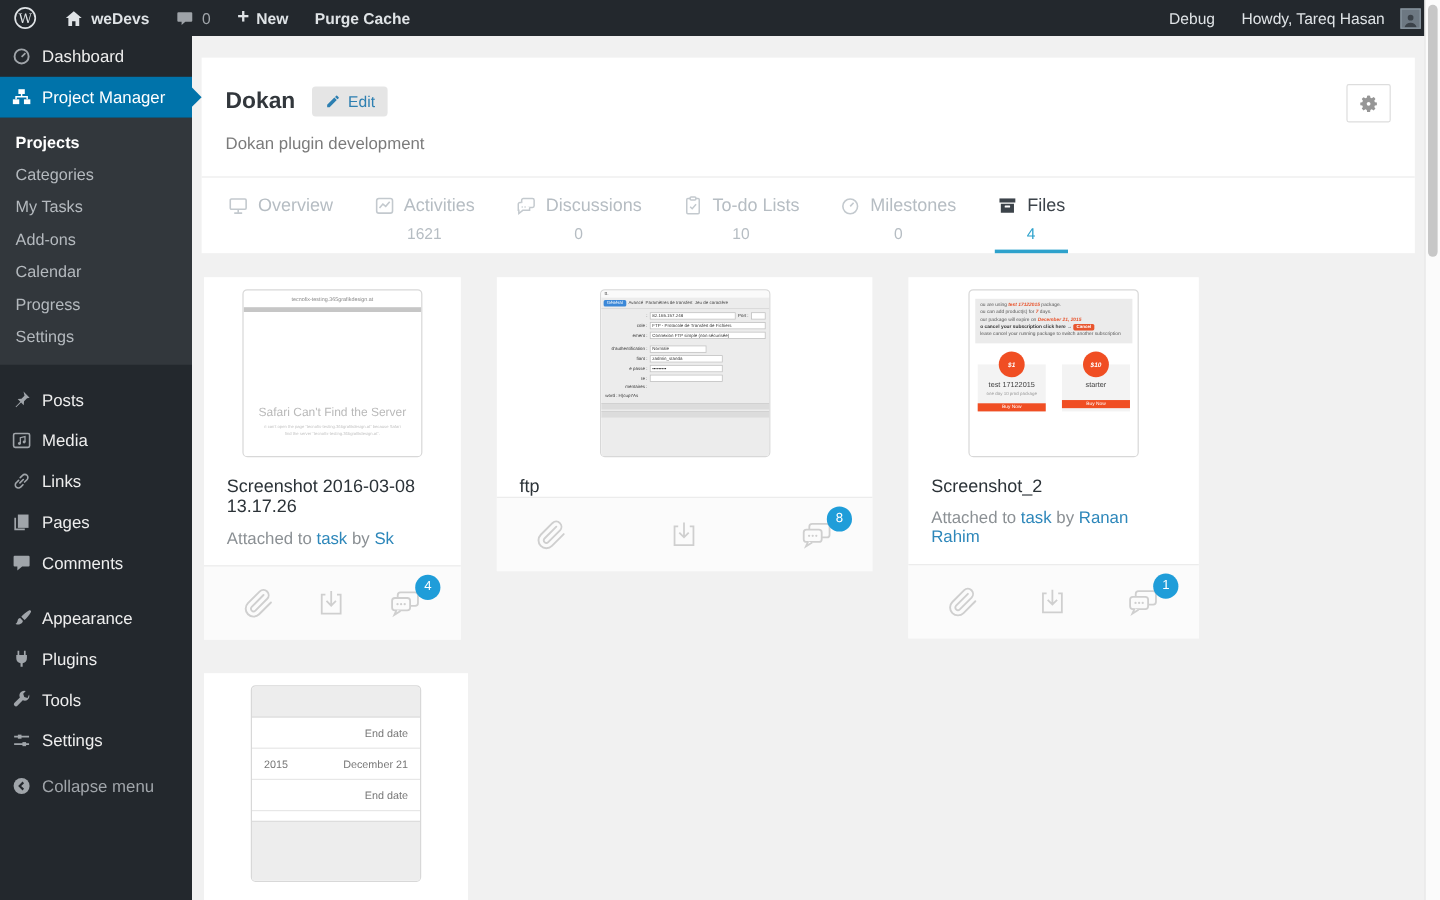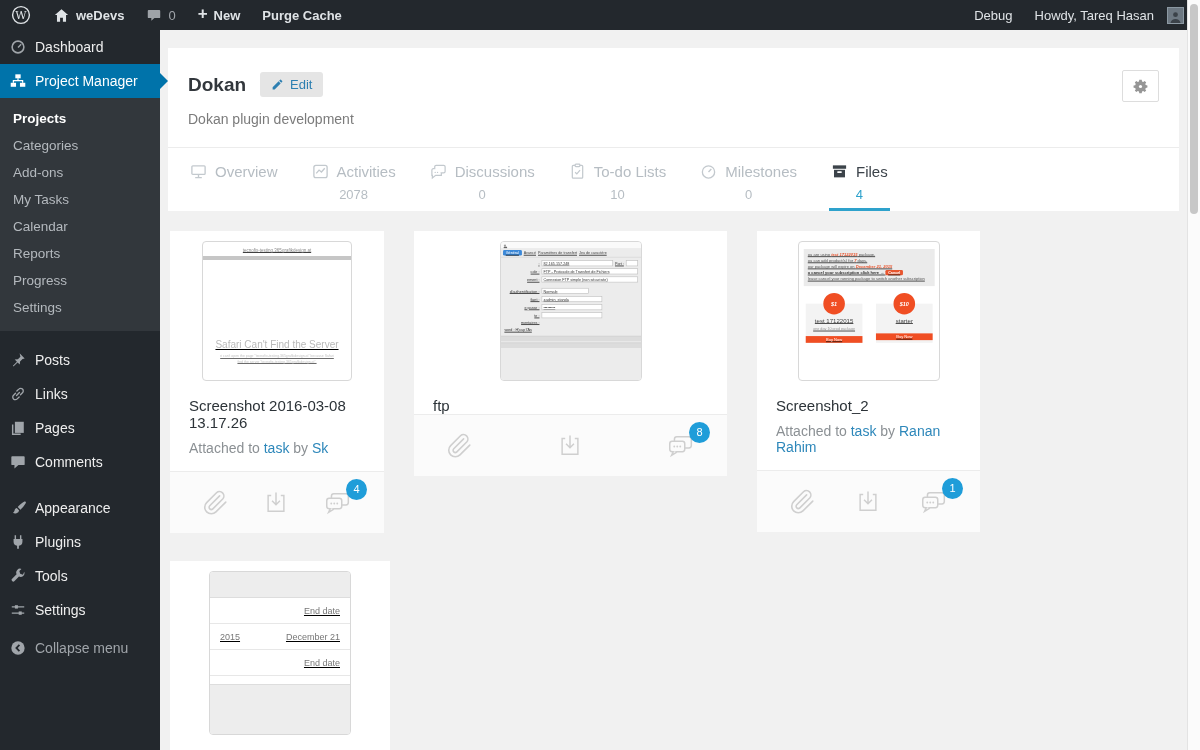--- a/index.html
+++ b/index.html
@@ -56,34 +56,34 @@
   .tab-count { margin-top:7px; margin-bottom:6px; font-size:13px; color:#b6bdc3; min-height:15px; }
   .tab.active { border-bottom-color:#2ea2cc; }
   .tab.active .tab-main { color:#3c434a; }
   .tab.active .tab-count { color:#2ea2cc; }
   .tab svg { display:block; }
 
   
   .cards-row { display:flex; gap:30px; margin:20px 0 0 2px; align-items:flex-start; }
   .cards-row.second { margin-top:28px; }
   .card { background:#fff; }
-  .card.c1 { width:214px; } .card.c2 { width:313px; } .card.c3 { width:223px; } .card.c4 { width:220px; }
+  .card.c1 { width:214px; } .card.c2 { width:313px; } .card.c3 { width:242px; } .card.c4 { width:220px; }
   .card-title { margin:16px 19px 0; font-size:15px; color:#2c3338; }
   .card-attached { margin:9px 19px 15px; font-size:14px; color:#8b9094; }
   .card-attached a { color:#2d87ba; text-decoration:none; cursor:pointer; }
   .card-footer { position:relative; border-top:1px solid #ececec; background:#fbfbfb; height:62px;
     display:flex; align-items:center; justify-content:space-between; padding:0 30px; }
   .cf-icon { position:relative; cursor:pointer; display:flex; }
   .badge { position:absolute; top:-9px; right:-13px; width:21px; height:21px; border-radius:50%;
     background:#1f9dd9; color:#fff; font-size:11px; display:flex; align-items:center;
     justify-content:center; }
 
   
   .thumb { border:1px solid #d8d8d8; border-radius:4px; margin:10px auto 0; background:#fff;
-    overflow:hidden; position:relative;text-decoration:underline; }
+    overflow:hidden; position:relative; }
   .t1 { width:150px; height:140px; display:flex; flex-direction:column; }
   .t1-url { margin-top:5px; text-align:center; font-size:6px; color:#8a8a8a;
     transform:scale(.75); }
   .t1-bar { height:4px; background:#c6c6c6; margin-top:3px; }
   .t1-space { flex:1; }
   .t1-headline { text-align:center; font-size:10px; color:#b9b9b9; }
   .t1-detail { width:240px; margin-left:-46px; transform:scale(.58); transform-origin:50% 0;
     font-size:6px; color:#c3c3c3; text-align:center; line-height:1.5; margin-top:4px;
     margin-bottom:8px; }
 
@@ -194,34 +194,42 @@
       <rect x="0.8" y="11" width="6" height="4.5" fill="#fff"></rect>
       <rect x="11.2" y="11" width="6" height="4.5" fill="#fff"></rect>
       <path d="M9 6v2.5M3.8 11V8.5h10.4V11" stroke="#fff" stroke-width="1.4" fill="none"></path>
     </svg>
     <span>Project Manager</span>
   </div>
 
   <div class="submenu">
     <div class="submenu-item current">Projects</div>
     <div class="submenu-item">Categories</div>
+    <div class="submenu-item">My Tasks</div>
     <div class="submenu-item">Add-ons</div>
-    <div class="submenu-item">My Tasks</div>
     <div class="submenu-item">Calendar</div>
-    <div class="submenu-item">Reports</div>
     <div class="submenu-item">Progress</div>
     <div class="submenu-item">Settings</div>
   </div>
 
   <div class="menu-group2">
     <div class="side-item">
       <svg width="16" height="16" viewBox="0 0 18 18">
         <path d="M10.8 1.5L16.5 7.2l-2.4.6-2.8 2.8-.3 3.6-2.5-2.5-4.6 4.5-.6-.6 4.5-4.6L5.3 8.5l3.6-.3 2.8-2.8z" fill="#a0a5aa"></path>
       </svg>
       <span>Posts</span>
+    </div>
+    <div class="side-item">
+      <svg width="16" height="16" viewBox="0 0 18 18">
+        <rect x="1.5" y="2.5" width="15" height="13" rx="1.5" fill="none" stroke="#a0a5aa" stroke-width="1.5"></rect>
+        <path d="M7.8 12V6.5l4.4-1.1v5.2" stroke="#a0a5aa" stroke-width="1.2" fill="none"></path>
+        <circle cx="7" cy="12" r="1.4" fill="#a0a5aa"></circle>
+          <circle cx="11.4" cy="10.6" r="1.4" fill="#a0a5aa"></circle>
+      </svg>
+      <span>Media</span>
     </div>
     <div class="side-item">
       <svg width="16" height="16" viewBox="0 0 18 18">
         <path d="M7.4 10.6l3.2-3.2M6.2 8.2L4 10.4a2.9 2.9 0 104.1 4.1l2.2-2.2M11.8 9.8L14 7.6a2.9 2.9 0 10-4.1-4.1L7.7 5.7" stroke="#a0a5aa" stroke-width="1.5" fill="none" stroke-linecap="round"></path>
       </svg>
       <span>Links</span>
     </div>
     <div class="side-item">
       <svg width="16" height="16" viewBox="0 0 18 18">
         <rect x="5.5" y="2" width="10" height="12.5" fill="#a0a5aa"></rect>
@@ -309,21 +317,21 @@
         <div class="tab-count"></div>
       </div>
       <div class="tab">
         <div class="tab-main">
           <svg width="17" height="17" viewBox="0 0 18 18" stroke="#c3c9ce" fill="none" stroke-width="1.4">
             <rect x="2" y="2.5" width="14" height="13" rx="2"></rect>
               <path d="M4.5 11l3-3.5 2.5 2 3.5-4"></path>
           </svg>
           <span>Activities</span>
         </div>
-        <div class="tab-count">2078</div>
+        <div class="tab-count">1621</div>
       </div>
       <div class="tab">
         <div class="tab-main">
           <svg width="17" height="17" viewBox="0 0 18 18" stroke="#c3c9ce" fill="none" stroke-width="1.3">
             <rect x="5" y="2.5" width="11" height="8" rx="1.5"></rect>
             <path d="M12 10.5v2.5h-6l-3.5 2.8V13H2a0 0 0 010 0V7.5A1.5 1.5 0 013.5 6H5" fill="#fff"></path>
             <circle cx="5.5" cy="10" r=".7" fill="#c3c9ce" stroke="none"></circle>
               <circle cx="8" cy="10" r=".7" fill="#c3c9ce" stroke="none"></circle>
           </svg>
           <span>Discussions</span>

